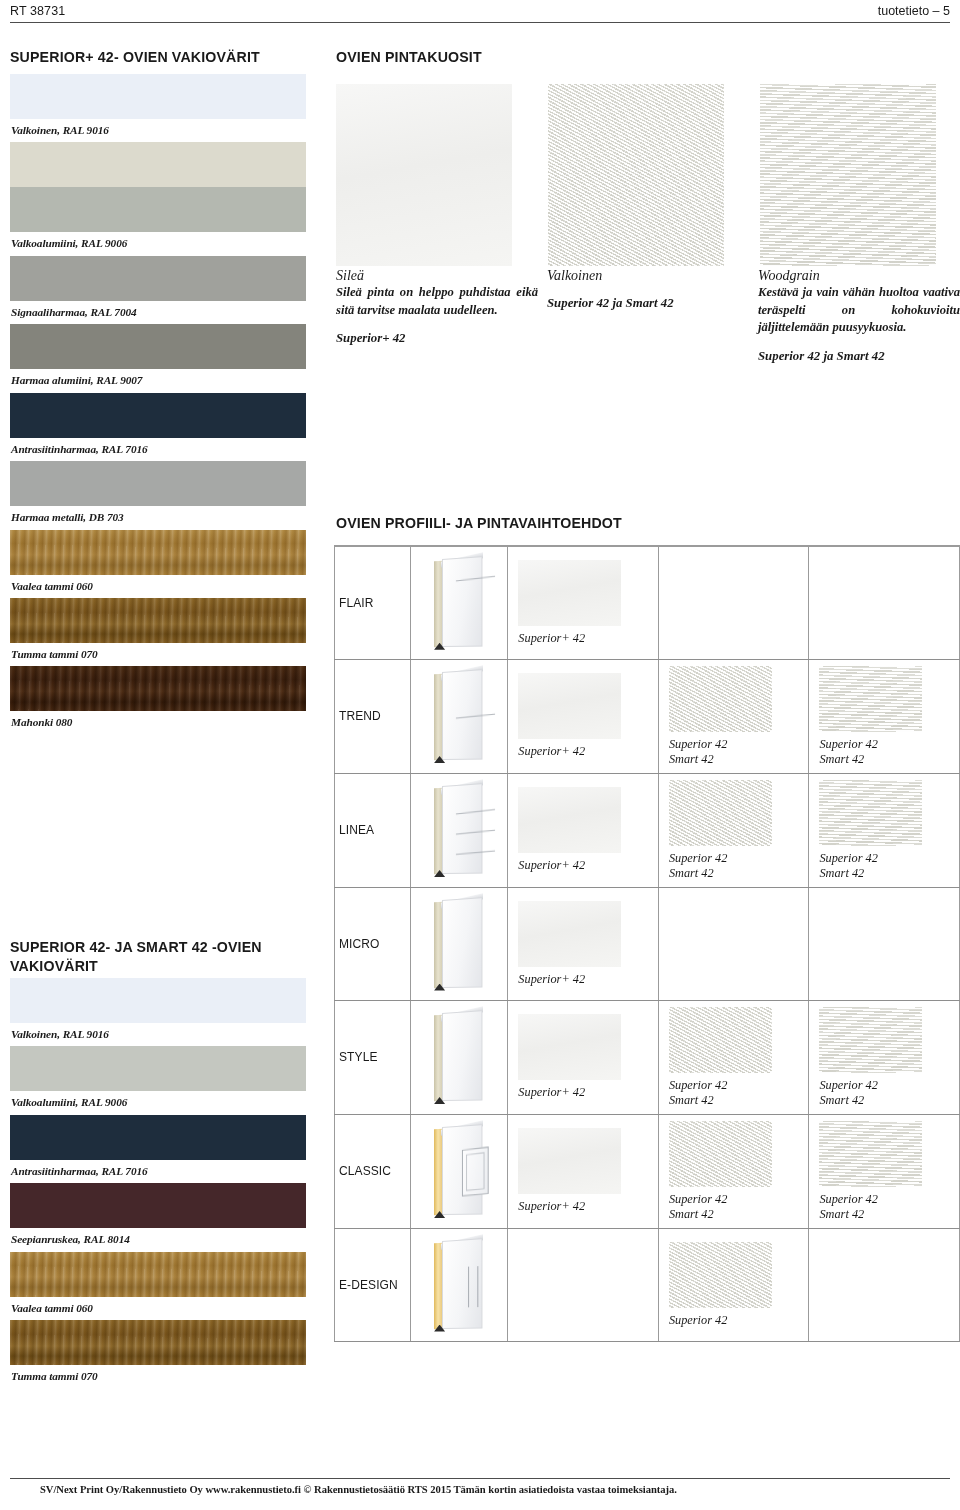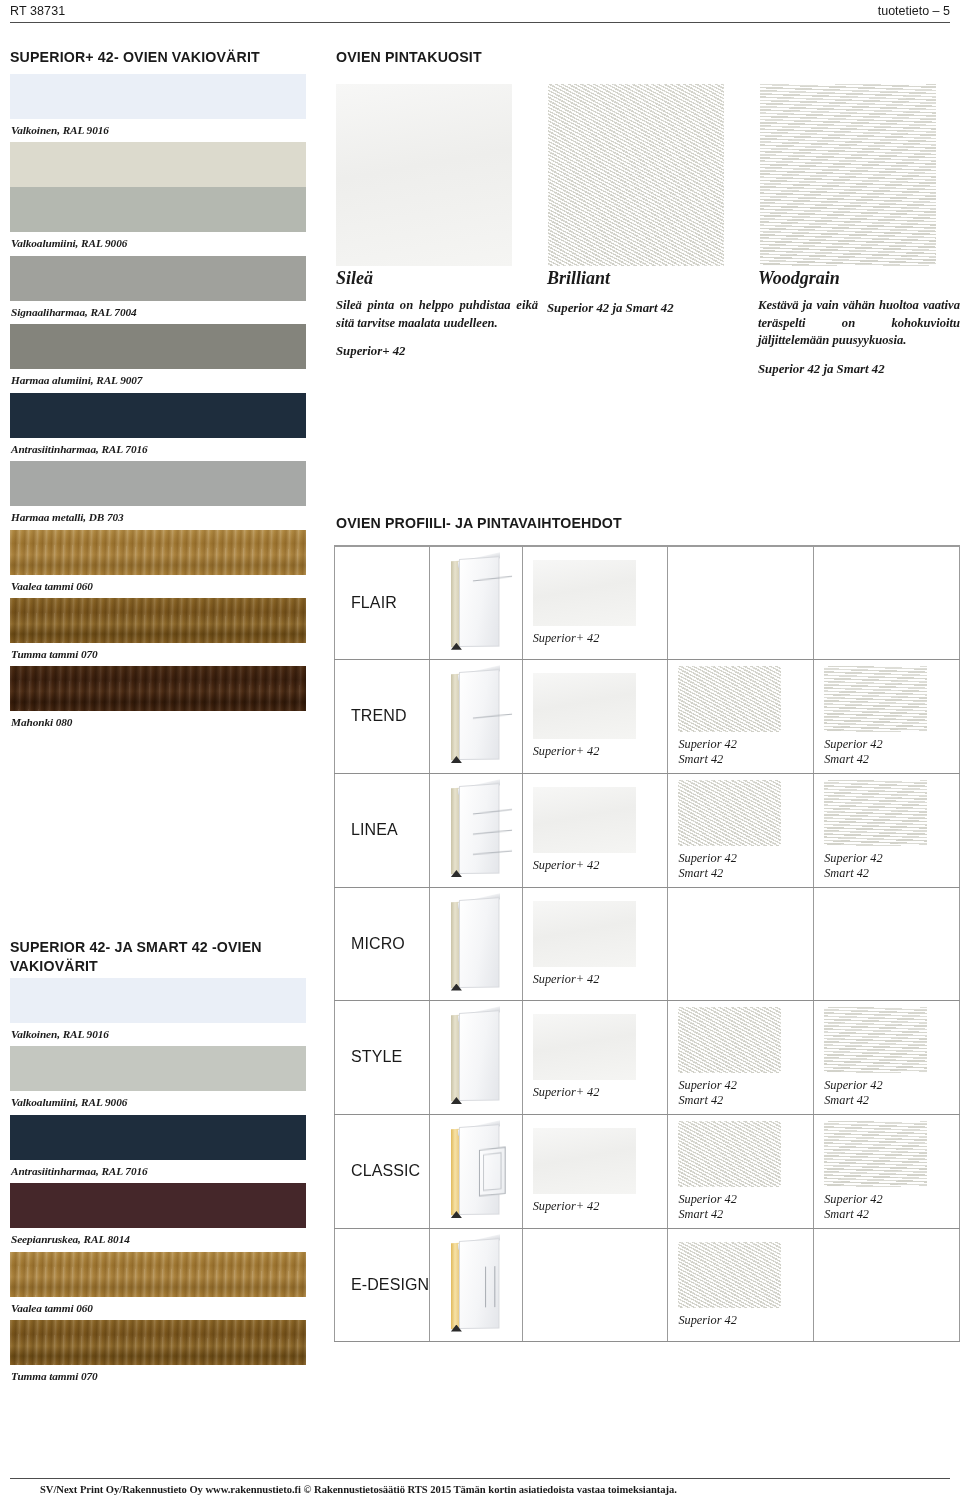--- a/index.html
+++ b/index.html
@@ -88,22 +88,22 @@
   #tex-top .t2 { left:212px; }
   #tex-top .t3 { left:424px; }
 
   
   #desc-cols { position:absolute; left:336px; top:268px; width:624px; }
   #desc-cols .col { position:absolute; top:0; width:202px; }
   #desc-cols .c1 { left:0; }
   #desc-cols .c2 { left:211px; }
   #desc-cols .c3 { left:422px; }
   .desc-head {
-    font-family:"Liberation Serif", serif; font-style:italic; font-weight:bold;
-    font-size:18px; margin-bottom:8px;
+    font-family:"Liberation Serif", serif; font-style:italic; font-weight:normal;
+    font-size:14px; margin-bottom:0;
   }
   .desc-body {
     font-family:"Liberation Serif", serif; font-style:italic;
     font-size:12.6px; line-height:1.40; text-align:justify;font-weight:bold;
   }
   .desc-foot {
     font-family:"Liberation Serif", serif; font-style:italic; font-weight:bold;
     font-size:12.8px; margin-top:12px;
   }
 
@@ -112,21 +112,21 @@
     position:absolute; left:334px; top:545px;
     width:626px; border-collapse:collapse;
     border-top:2px solid #9b9b9b; border-left:1px solid #9b9b9b;
   }
   #profile-table td {
     border-bottom:1px solid #8e8e8e;
     border-right:1px solid #9b9b9b;
     vertical-align:middle; padding:0;
   }
   #profile-table .cell-name {
-    width:76px; font-size:16px; padding-left:16px; letter-spacing:.1px;
+    width:76px; font-size:12px; padding-left:4px; letter-spacing:.1px;
     color:#1a1a1a; white-space:nowrap;
   }
   #profile-table .cell-door { width:98px; text-align:center; }
   #profile-table .cell-opt  { width:151px; padding:6px 0 6px 10px; }
   #profile-table tr { height:113px; }
 
   .opt-tile { width:103px; height:66px; display:block; }
   .opt-caption {
     font-family:"Liberation Serif", serif; font-style:italic;
     font-size:12.3px; line-height:1.22; margin-top:5px; white-space:nowrap;
@@ -279,21 +279,21 @@
   <span class="tile t3 tex tex-woodgrain"></span>
 </div>
 
 <div id="desc-cols">
   <div class="col c1">
     <div class="desc-head">Sileä</div>
     <div class="desc-body">Sileä pinta on helppo puhdistaa eikä sitä tarvitse maalata uudelleen.</div>
     <div class="desc-foot">Superior+ 42</div>
   </div>
   <div class="col c2">
-    <div class="desc-head">Brilliant</div>
+    <div class="desc-head">Valkoinen</div>
     <div class="desc-foot">Superior 42 ja Smart 42</div>
   </div>
   <div class="col c3">
     <div class="desc-head">Woodgrain</div>
     <div class="desc-body">Kestävä ja vain vähän huoltoa vaativa teräspelti on kohokuvioitu jäljittelemään puusyykuosia.</div>
     <div class="desc-foot">Superior 42 ja Smart 42</div>
   </div>
 </div>
 
 <table id="profile-table">

